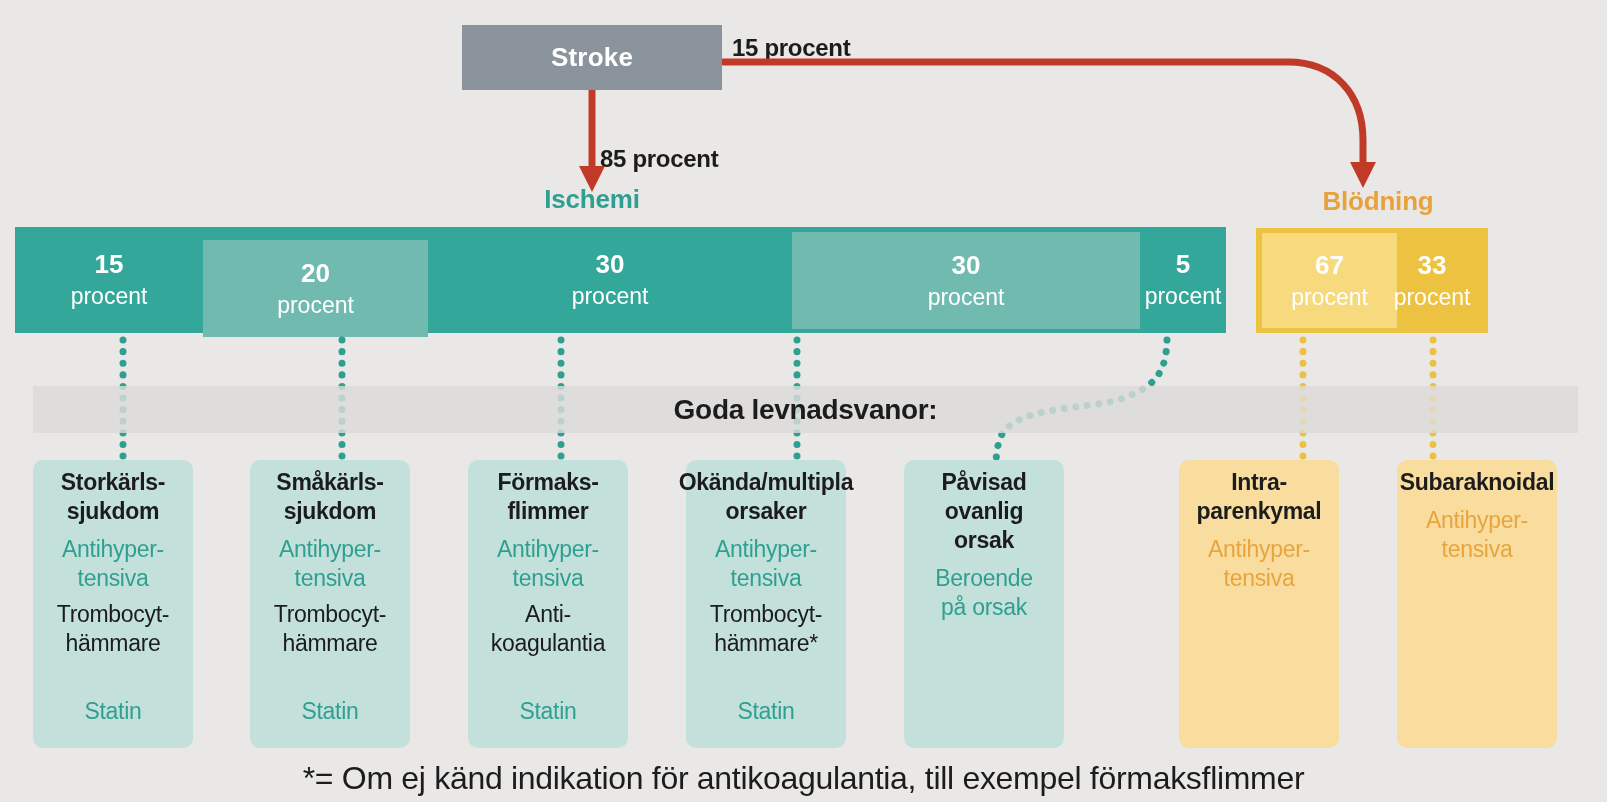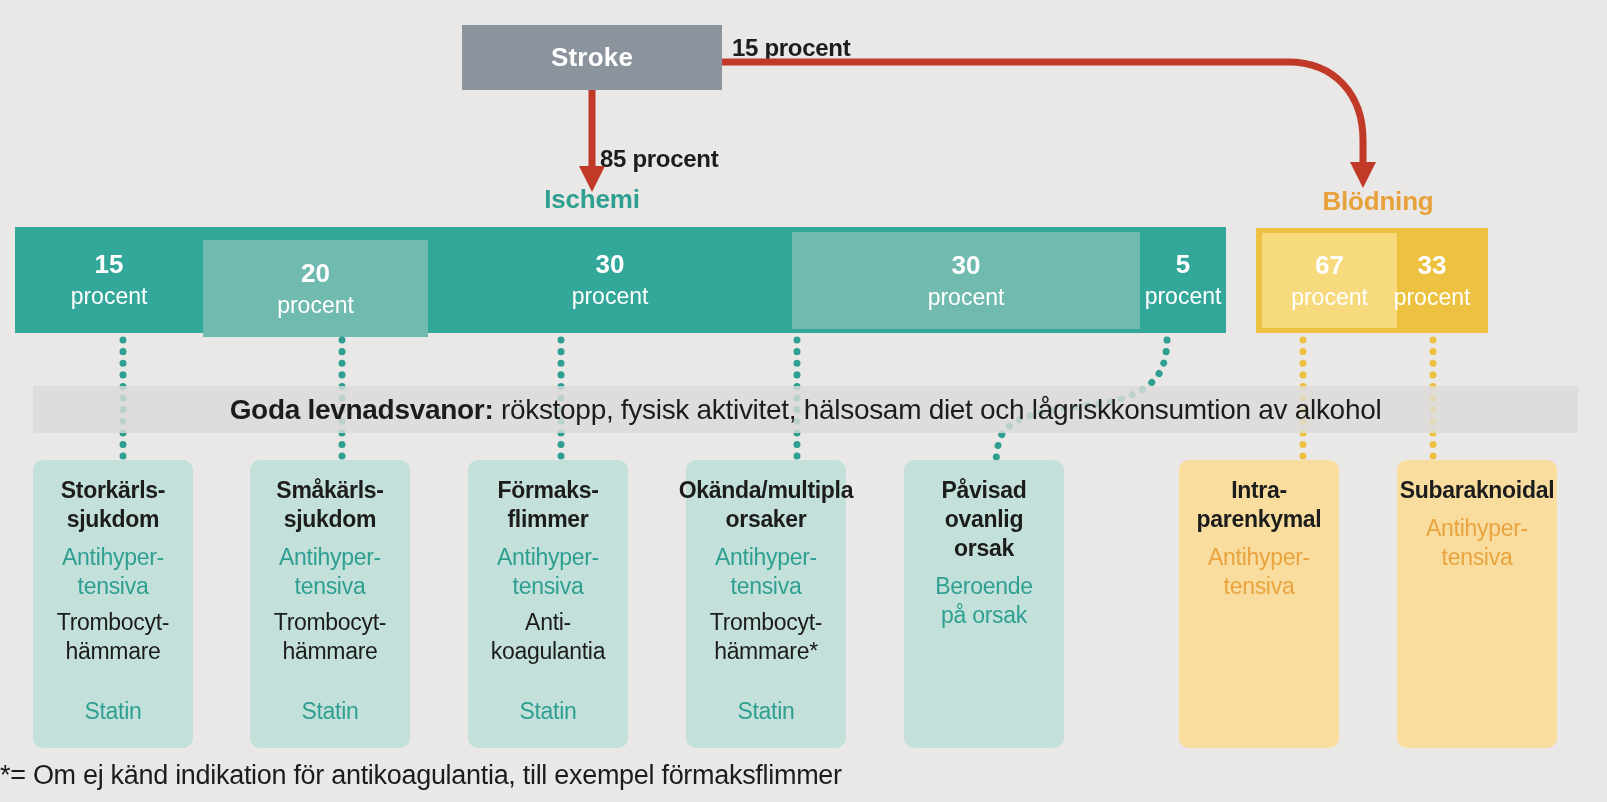--- a/index.html
+++ b/index.html
@@ -41,33 +41,33 @@
             font-size:28px;letter-spacing:-.3px;white-space:pre;}
   .band-top b{letter-spacing:-.3px;}
 
   
   svg.overlay{position:absolute;left:0;top:0;z-index:2;pointer-events:none;}
 
   
   .card{
     top:460px;width:160px;height:288px;border-radius:10px;z-index:4;
     display:flex;flex-direction:column;align-items:center;
-    padding-top:16px;box-sizing:border-box;text-align:center;
+    padding-top:8px;box-sizing:border-box;text-align:center;
     font-size:23px;line-height:29px;letter-spacing:-.3px;
   }
   .card-teal{background:#c3e1da;}
   .card-yellow{background:#f8dd9e;}
   .card .title{font-weight:bold;color:#1c1c1c;margin-bottom:9px;}
   .card .line{margin-bottom:7px;}
   .txt-teal{color:#2f9f92;}
   .txt-orange{color:#e9a43e;}
   .txt-black{color:#1c1c1c;}
   .statin{margin-top:auto;margin-bottom:22px;}
 
-  .footnote{left:0;top:760px;width:1607px;font-size:27px;
+  .footnote{left:0;top:760px;width:1607px;text-align:center;font-size:32px;
             letter-spacing:-.3px;color:#1c1c1c;z-index:4;}
 </style>
 </head>
 <body>
 
 <div class="abs stroke-box">
   <span>Stroke</span>
 </div>
 
 <div class="abs pct-label" style="left:732px;top:34px;">15 procent</div>
@@ -130,21 +130,21 @@
     <line x1="561" y1="340" x2="561" y2="466"></line>
     <line x1="797" y1="340" x2="797" y2="466"></line>
     <path d="M1167,340 C1166,372 1156,386 1124,398 C1088,411 1018,404 1001,436 C997,446 996,456 996,466"></path>
   </g>
   <g stroke="#eec041" stroke-width="7" stroke-linecap="round" stroke-dasharray="0.1 11.5">
     <line x1="1303" y1="340" x2="1303" y2="466"></line>
     <line x1="1433" y1="340" x2="1433" y2="466"></line>
   </g>
 </svg>
 
-<div class="abs band-top"><b>Goda levnadsvanor:</b><span> rökstopp, fysisk aktivitet, hälsosam diet och lågriskkonsumtion av alkohol</span></div>
+<div class="abs band-top"><b>Goda levnadsvanor:</b></div>
 
 <div class="abs card card-teal" style="left:33px;">
   <div class="title">
     <div>Storkärls-</div>
     <div>sjukdom</div>
   </div>
   <div class="line txt-teal">
     <div>Antihyper-</div>
     <div>tensiva</div>
   </div>

